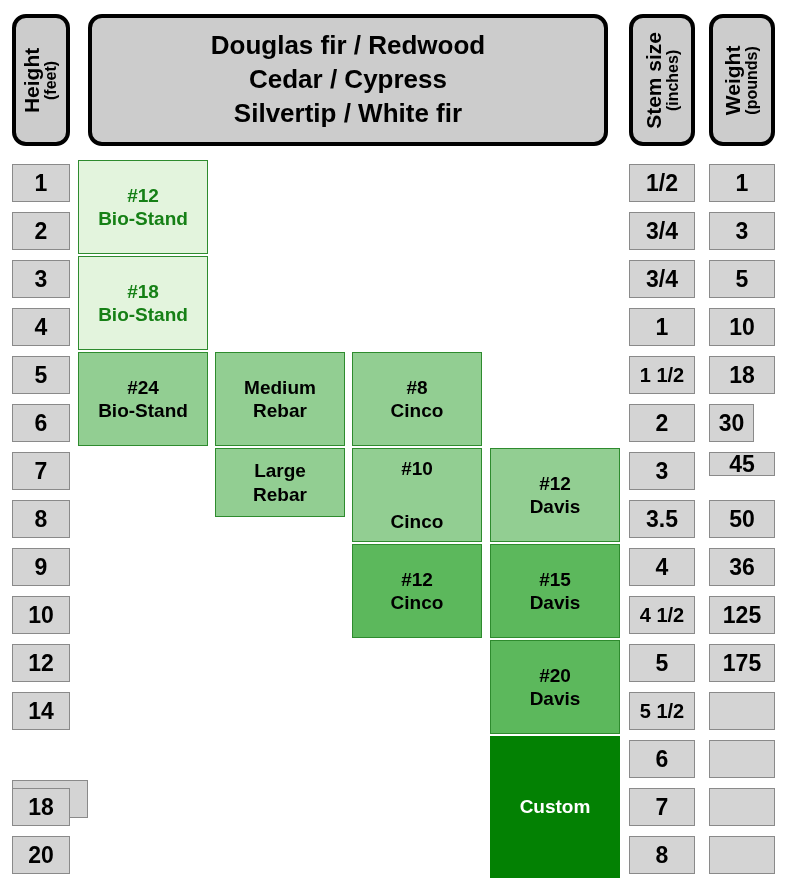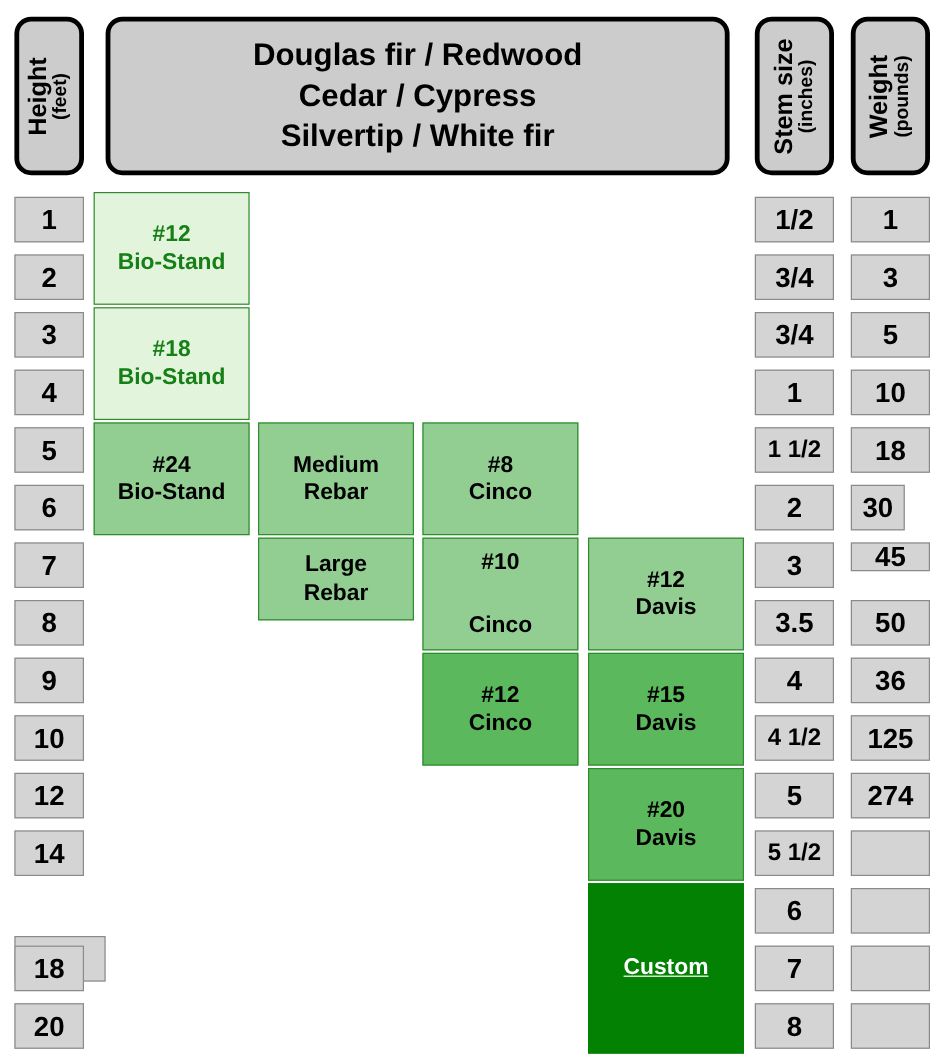--- a/index.html
+++ b/index.html
@@ -66,21 +66,21 @@
     border:1px solid #2e8b2e;
     display:flex;flex-direction:column;
     align-items:center;justify-content:center;
     line-height:1.22;
     font-size:19px;font-weight:bold;
     text-align:center;
   }
   .tone-1{background:#e3f4dd;color:#168016;}
   .tone-2{background:#92ce92;color:#000000;}
   .tone-3{background:#5cb85c;color:#000000;}
-  .tone-4{background:#038103;color:#ffffff;border-color:#038103;text-decoration:underline;}
+  .tone-4{background:#038103;color:#ffffff;border-color:#038103;}
   .pcell .l2{display:block;}
 </style>
 </head>
 <body>
 
 <div id="chart">
 
   <div class="hdr-rot" id="hdr-height">
     <div class="rot-inner">
       <div class="rot-main">Height</div>
@@ -144,21 +144,21 @@
       <div class="gcell" style="left: 709px; top: 164px; width: 66px; height: 38px;">1</div>
       <div class="gcell" style="left: 709px; top: 212px; width: 66px; height: 38px;">3</div>
       <div class="gcell" style="left: 709px; top: 260px; width: 66px; height: 38px;">5</div>
       <div class="gcell" style="left: 709px; top: 308px; width: 66px; height: 38px;">10</div>
       <div class="gcell" style="left: 709px; top: 356px; width: 66px; height: 38px;">18</div>
       <div class="gcell" style="left: 709px; top: 404px; width: 45px; height: 38px;">30</div>
       <div class="gcell" style="left: 709px; top: 452px; width: 66px; height: 24px;">45</div>
       <div class="gcell" style="left: 709px; top: 500px; width: 66px; height: 38px;">50</div>
       <div class="gcell" style="left: 709px; top: 548px; width: 66px; height: 38px;">36</div>
       <div class="gcell" style="left: 709px; top: 596px; width: 66px; height: 38px;">125</div>
-      <div class="gcell" style="left: 709px; top: 644px; width: 66px; height: 38px;">274</div>
+      <div class="gcell" style="left: 709px; top: 644px; width: 66px; height: 38px;">175</div>
       <div class="gcell" style="left: 709px; top: 692px; width: 66px; height: 38px;"></div>
       <div class="gcell" style="left: 709px; top: 740px; width: 66px; height: 38px;"></div>
       <div class="gcell" style="left: 709px; top: 788px; width: 66px; height: 38px;"></div>
       <div class="gcell" style="left: 709px; top: 836px; width: 66px; height: 38px;"></div>
       <div class="pcell tone-1" style="left: 78px; top: 160px; width: 130px; height: 94px;">
         <span>#12</span>
         <span class="l2">Bio-Stand</span>
       </div>
       <div class="pcell tone-1" style="left: 78px; top: 256px; width: 130px; height: 94px;">
         <span>#18</span>

